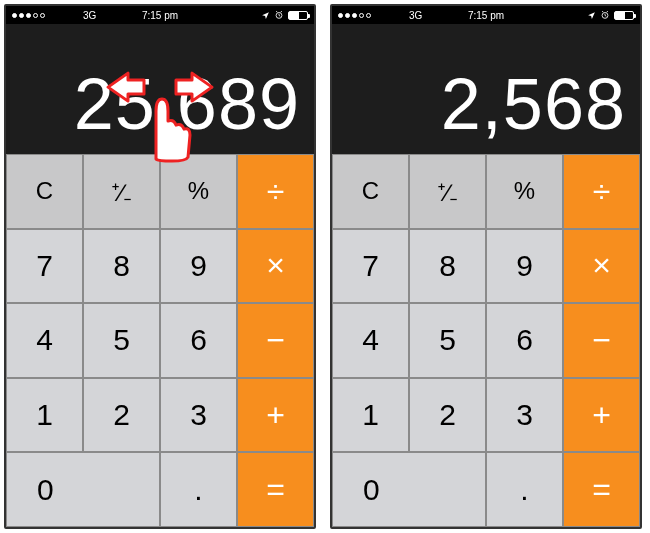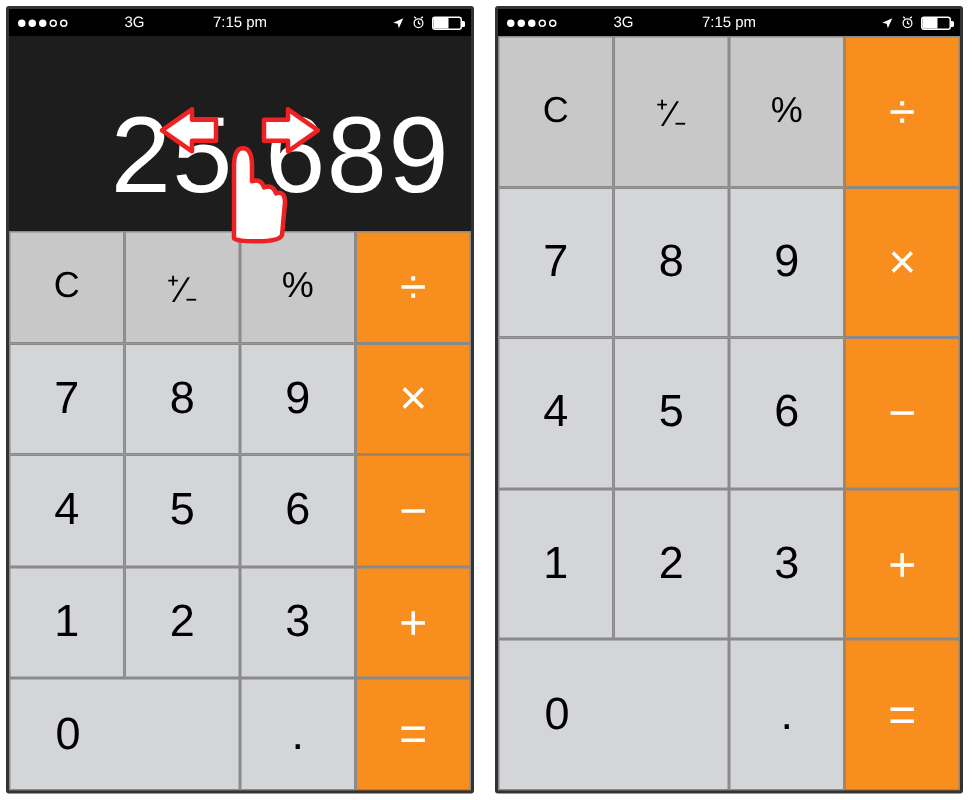--- a/index.html
+++ b/index.html
@@ -199,20 +199,23 @@
             <path d="M12 9v4l3 2" stroke="#fff" stroke-width="2" fill="none"></path>
             <path d="M5 3l3 2M19 3l-3 2" stroke="#fff" stroke-width="2"></path>
           </svg>
       </span>
       <div class="battery">
           <div class="battery-fill"></div>
         </div>
     </div>
   </div>
 
+  <div class="display">
+    <span class="display-value">2,568</span>
+  </div>
 
   <div class="keypad">
     <div class="key gray">C</div>
     <div class="key gray">⁺∕₋</div>
     <div class="key gray">%</div>
     <div class="key orange">÷</div>
 
     <div class="key light">7</div>
     <div class="key light">8</div>
     <div class="key light">9</div>

